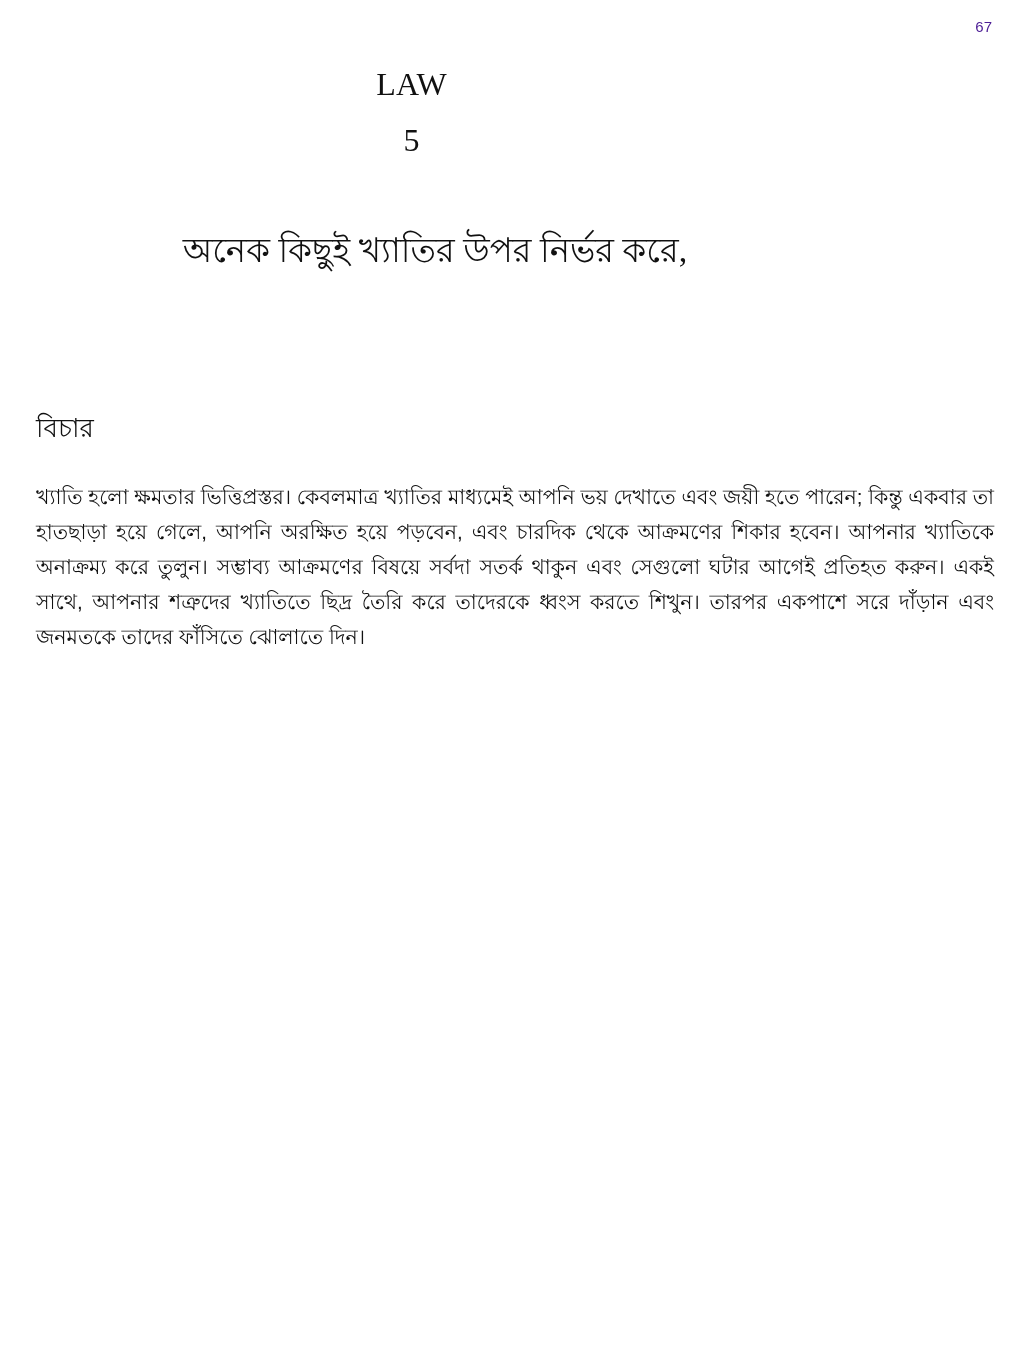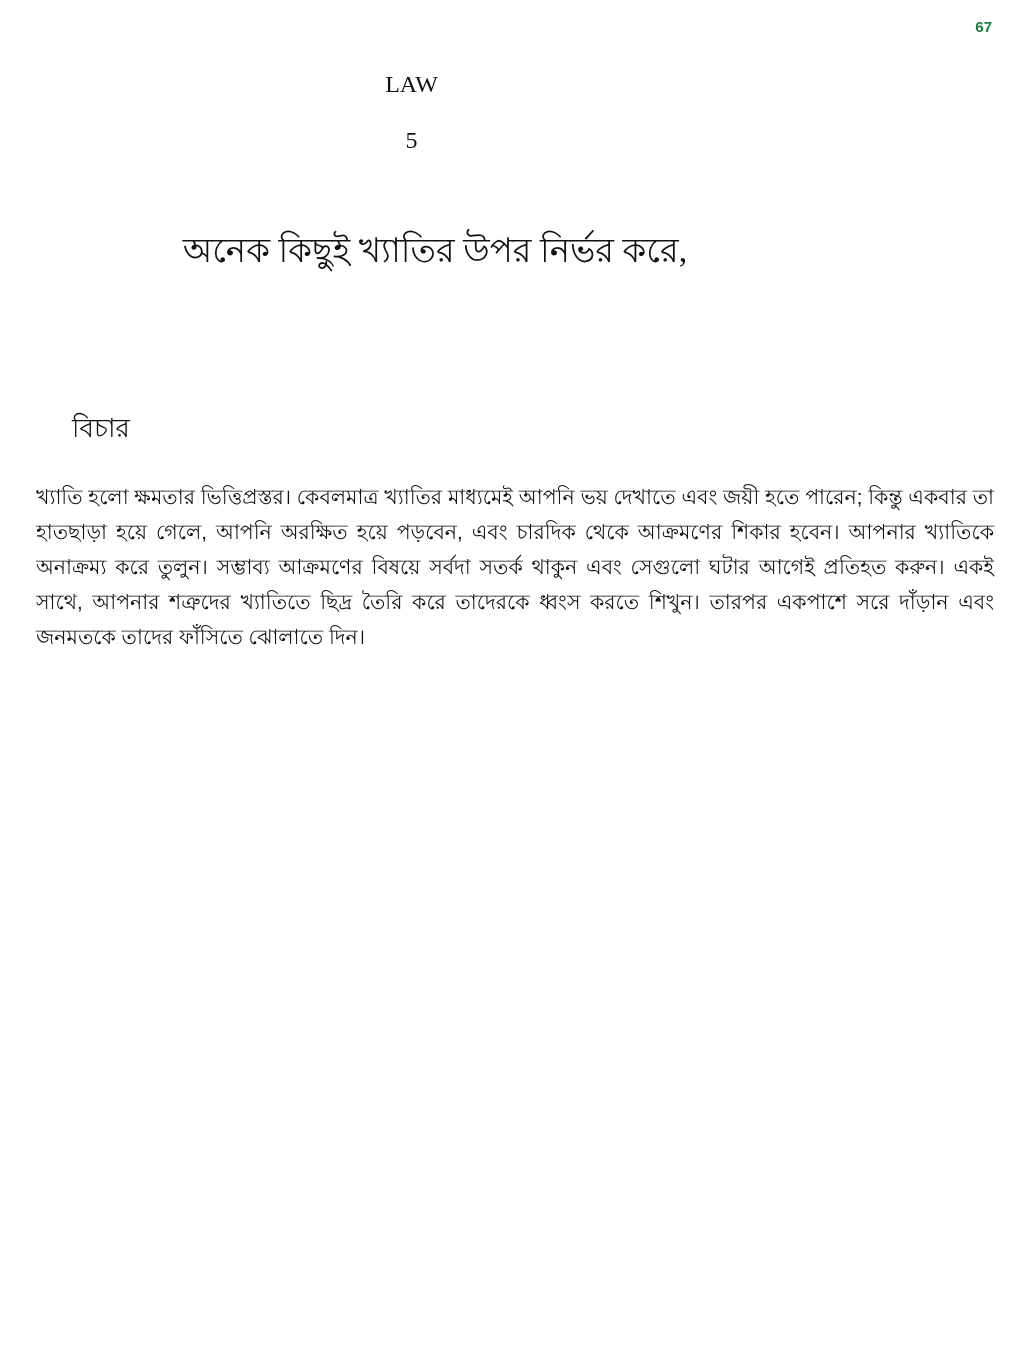--- a/index.html
+++ b/index.html
@@ -13,31 +13,31 @@
       position: relative;
       overflow: hidden;
       color: #111111;
     }
     .page-number {
       position: absolute;
       top: 18px;
       right: 33px;
       font-family: "Liberation Sans", "DejaVu Sans", sans-serif;
       font-size: 15px;
-      font-weight: bold;
-      color: #15803d;
+      font-weight: normal;
+      color: #4c1d95;
     }
     .law-heading {
       position: absolute;
       top: 62px;
       left: 0;
       width: 823px;
       text-align: center;
       font-family: "Liberation Serif", "DejaVu Serif", serif;
-      font-size: 24px;
+      font-size: 32px;
       line-height: 44px;
       color: #111111;
     }
     .law-heading .law-number {
       display: block;
       margin-top: 12px;
     }
     .law-title {
       position: absolute;
       top: 222px;
@@ -50,21 +50,20 @@
       color: #111111;
     }
     .law-title span { display: block; }
     .section-heading {
       position: absolute;
       top: 408px;
       left: 36px;
       font-family: "Liberation Sans", "DejaVu Sans", sans-serif;
       font-size: 26px;
       color: #111111;
-      margin-left: 36px;
     }
     .section-body {
       position: absolute;
       top: 458px;
       left: 36px;
       width: 958px;
       font-family: Liberation Sans, sans-serif;
       font-size: 20.5px;
       line-height: 35px;
       text-align: justify;

